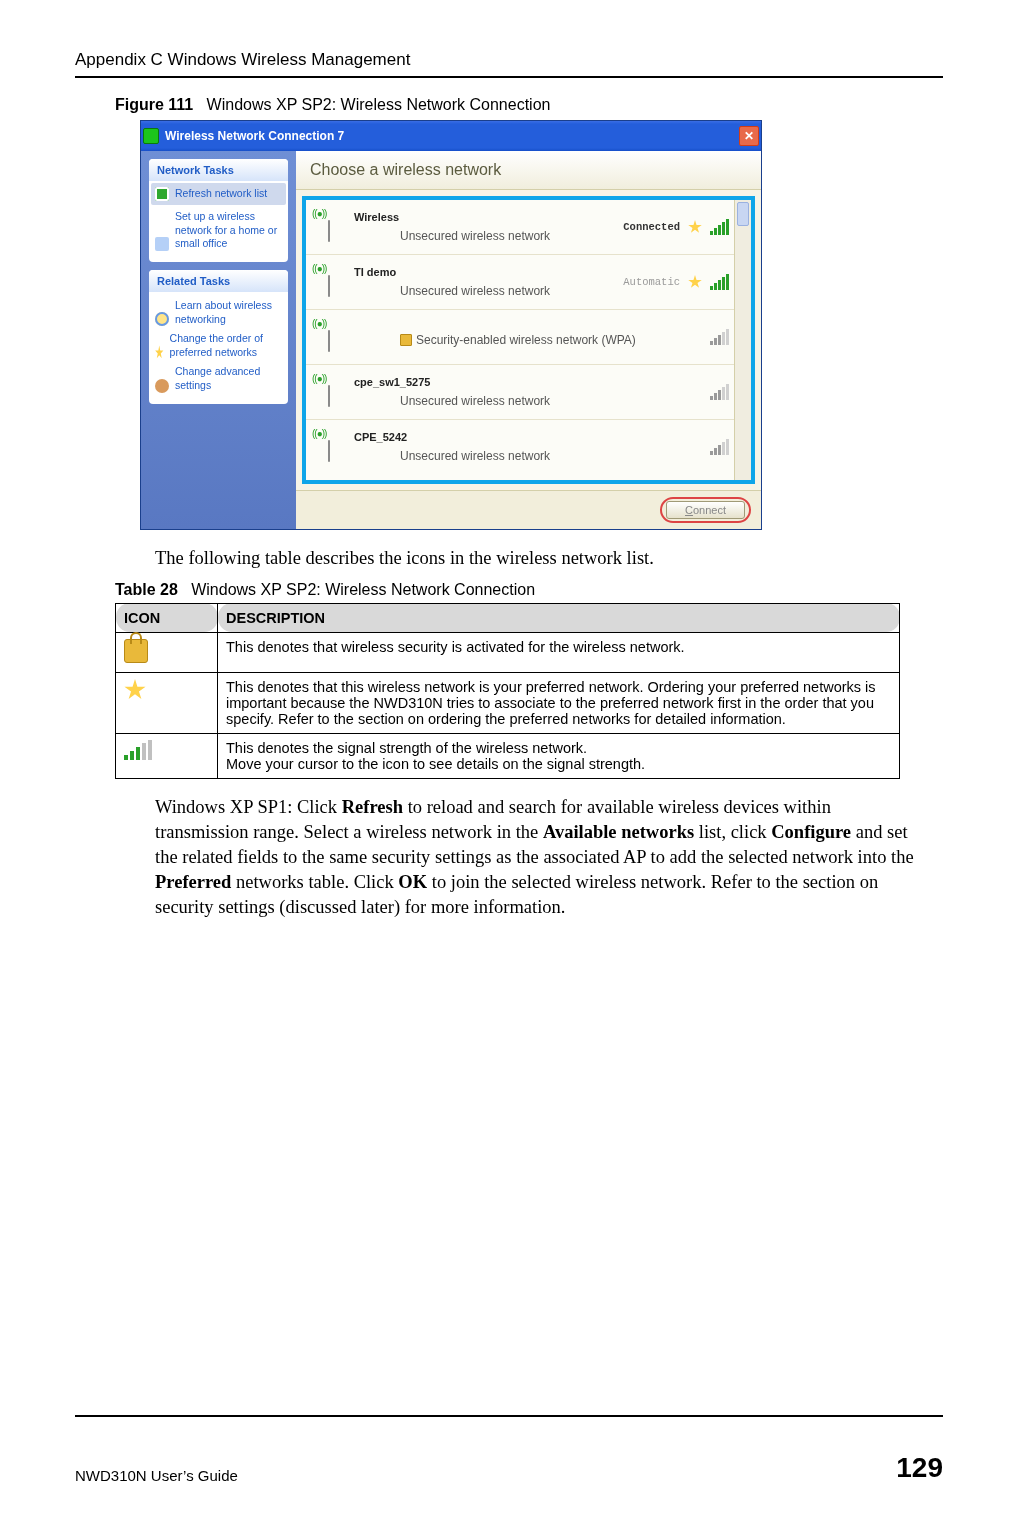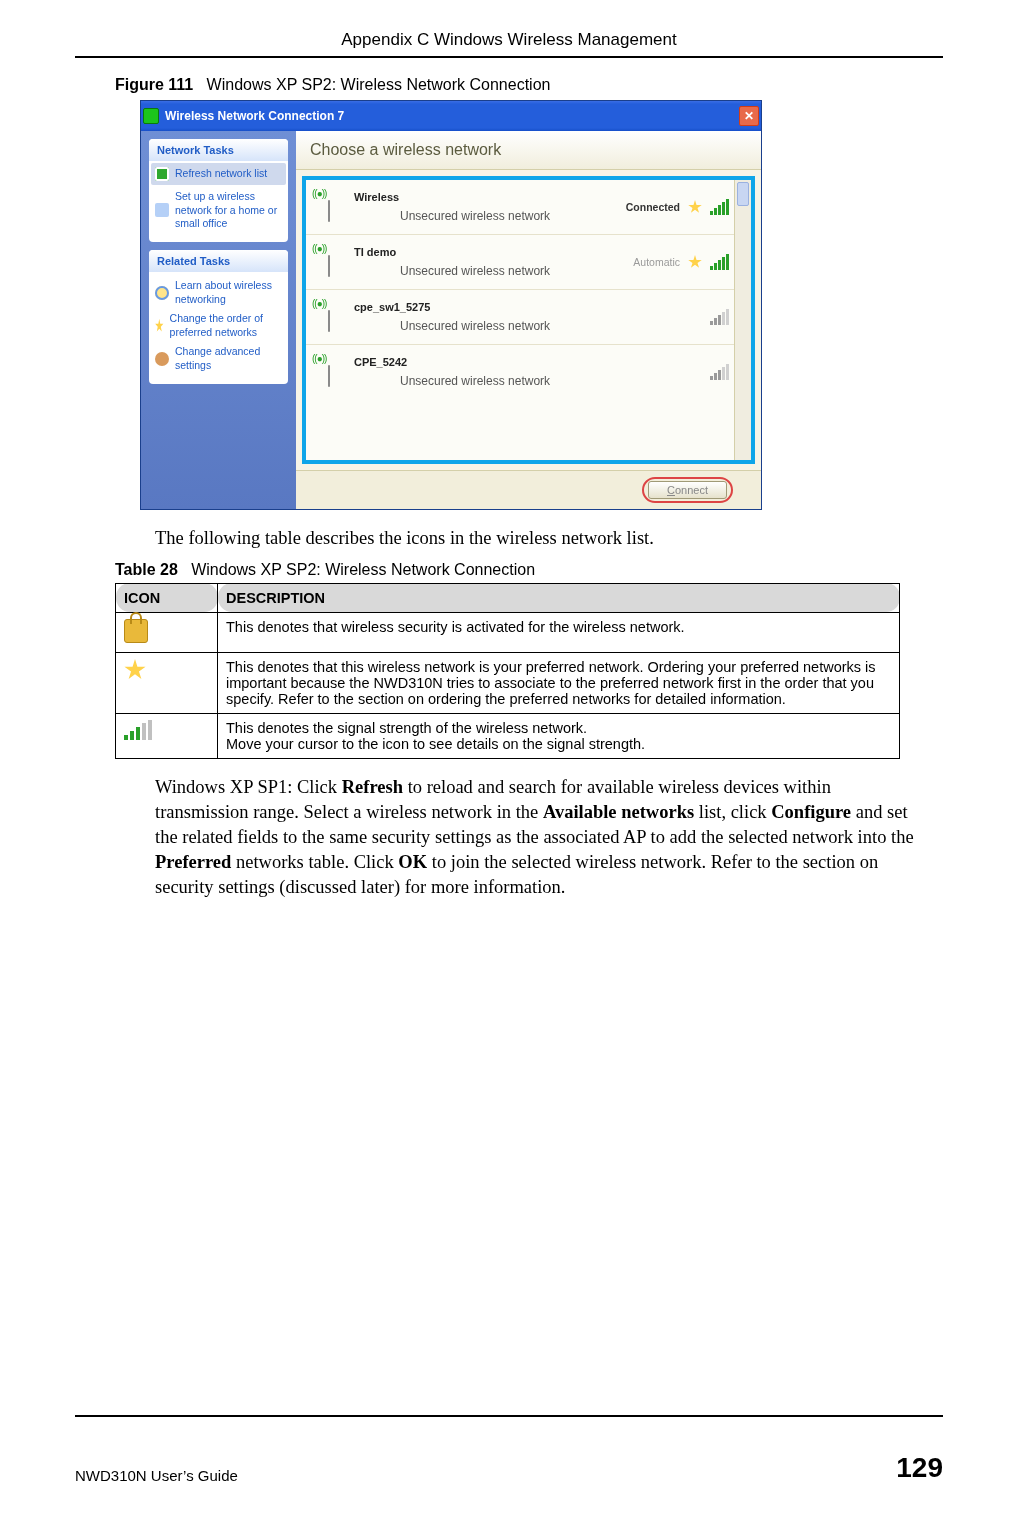--- a/index.html
+++ b/index.html
@@ -13,24 +13,25 @@
     box-sizing: border-box;
   }
   .page {
     padding: 30px 75px 40px 75px;
     box-sizing: border-box;
     height: 100%;
     display: flex;
     flex-direction: column;
   }
   .header-right {
-    text-align: center;
+    text-align: left;
     font-size: 17px;
     font-family: Arial, sans-serif;
     margin-bottom: 6px;
+    margin-top: 20px;
   }
   .hr {
     border-top: 2px solid #000;
     margin-bottom: 18px;
   }
   .figcap {
     font-size: 16px;
     margin-left: 40px;
     margin-bottom: 6px;
   }
@@ -73,21 +74,21 @@
   .sidepanel {
     background:#fff; margin:8px; border-radius:4px; overflow:hidden;
   }
   .sp-head {
     background: linear-gradient(to bottom,#ffffff,#d6e4fa);
     color:#215dc6; font-weight:bold; font-size:11px;
     padding:5px 8px;
   }
   .sp-body { padding:4px 6px 8px 6px; }
   .sp-item {
-    display:flex; align-items:center; gap:6px;
+    display:flex; align-items:flex-end; gap:6px;
     color:#215dc6; font-size:10.5px; line-height:1.3;
     padding:3px 0;
   }
   .sp-item.sel {
     background:#cfd9ed;
     margin: -2px -4px 2px -4px;
     padding:4px;
     border-radius:2px;
   }
   .sp-icon {
@@ -131,33 +132,33 @@
   .radio-ic::before{
     content:""; position:absolute; left:14px; top:10px; width:2px; height:22px; background:#8a8a8a; border-radius:1px;
   }
   .radio-ic::after{
     content:"((●))"; position:absolute; left:-2px; top:-2px; color:#2aa02a; font-size:10px; letter-spacing:-1px;
   }
   .netinfo { flex:1; }
   .netname { font-weight:bold; font-size:11px; color:#222;}
   .netsub { font-size:12px; color:#555; margin-top:6px; display:flex; align-items:center; gap:4px;margin-left:46px;}
   .lockmini{width:10px;height:10px;background:#e9b93a;border:1px solid #b88a17;border-radius:1px;display:inline-block;}
-  .netright { display:flex; align-items:center; gap:8px; }
+  .netright { display:flex; align-items:center; gap:8px;font-family:Liberation Mono, monospace; }
   .status-txt{font-size:10.5px;font-weight:bold;color:#333;}
   .status-txt.auto{color:#9a9a9a;font-weight:normal;}
   .starmini{width:14px;height:14px;background:#ffd24a;clip-path: polygon(50% 0,61% 35%,98% 35%,68% 57%,79% 91%,50% 70%,21% 91%,32% 57%,2% 35%,39% 35%);}
   .sigbars{display:flex;align-items:flex-end;gap:1px;height:16px;}
   .sigbars span{width:3px;background:#29a029;}
   .sigbars.g span{background:#9a9a9a;}
   .sigbars span:nth-child(1){height:4px;} .sigbars span:nth-child(2){height:7px;}
   .sigbars span:nth-child(3){height:10px;} .sigbars span:nth-child(4){height:13px;}
   .sigbars span:nth-child(5){height:16px;}
   .sigbars.g span:nth-child(4),.sigbars.g span:nth-child(5){background:#d0d0d0;}
   .btnbar {
-    padding:6px 28px; display:flex; justify-content:flex-end;
+    padding:6px 10px; display:flex; justify-content:flex-end;
     border-top:1px solid #d4cfa9; background:#f2eedb;
   }
   .connect-wrap{ border:2px solid #d44; border-radius:14px; padding:2px 4px;}
   .connect-btn{
     background:linear-gradient(to bottom,#fff,#e6e2cc);
     border:1px solid #a09a77;border-radius:3px;
     padding:2px 18px;font-size:11px;color:#888;
   }
 
   
@@ -302,20 +303,39 @@
               <span class="sigbars">
                   <span></span>
                   <span></span>
                   <span></span>
                   <span></span>
                   <span></span>
                 </span>
             </div>
           </div>
 
+          <div class="netitem">
+            <div class="radio-ic"></div>
+            <div class="netinfo">
+              <div class="netname"></div>
+              <div class="netsub">
+                <span class="lockmini"></span>
+                <span>Security-enabled wireless network (WPA)</span>
+              </div>
+            </div>
+            <div class="netright">
+              <span class="sigbars g">
+                  <span></span>
+                  <span></span>
+                  <span></span>
+                  <span></span>
+                  <span></span>
+                </span>
+            </div>
+          </div>
 
           <div class="netitem">
             <div class="radio-ic"></div>
             <div class="netinfo">
               <div class="netname">cpe_sw1_5275</div>
               <div class="netsub">Unsecured wireless network</div>
             </div>
             <div class="netright">
               <span class="sigbars g">
                   <span></span>

